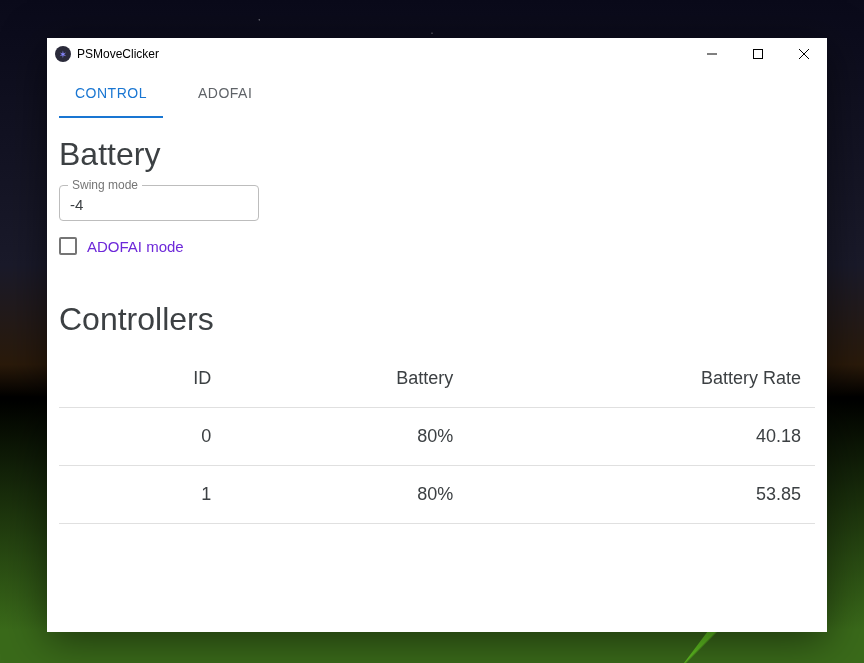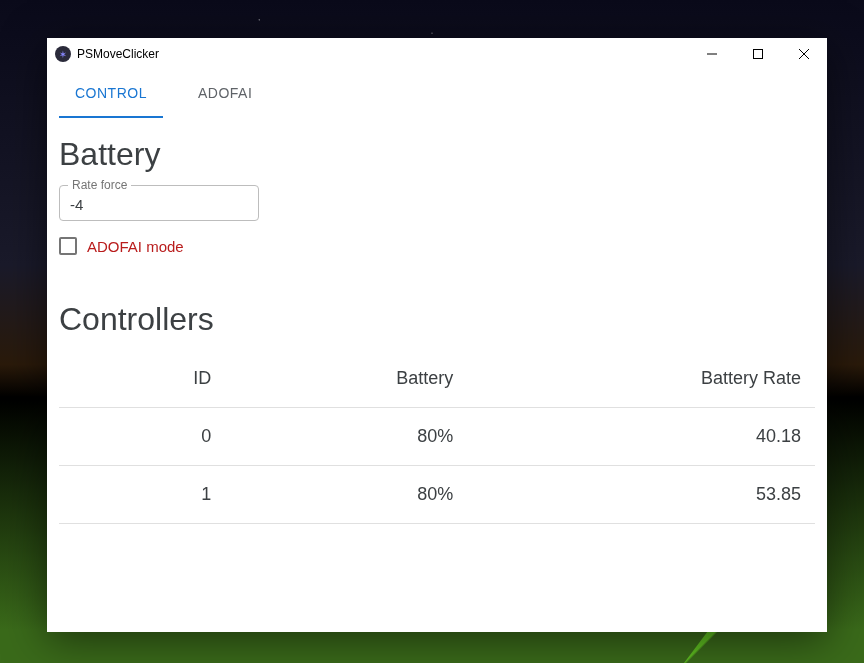--- a/index.html
+++ b/index.html
@@ -150,21 +150,21 @@
     }
     .checkbox-box {
       width: 18px;
       height: 18px;
       border: 2px solid #757575;
       border-radius: 2px;
       cursor: pointer;
     }
     .checkbox-label {
       font-size: 15px;
-      color: #b91c1c;
+      color: #6d28d9;
     }
     table.ctrl {
       width: 100%;
       border-collapse: collapse;
       margin-top: 8px;
     }
     table.ctrl th, table.ctrl td {
       text-align: right;
       padding: 18px 14px;
       font-size: 18px;
@@ -208,21 +208,21 @@
 
   <div class="content">
     <div class="tabs">
       <div class="tab active">CONTROL</div>
       <div class="tab">ADOFAI</div>
     </div>
 
     <h1 class="section">Battery</h1>
 
     <div class="textfield-wrap">
-      <span class="textfield-label">Rate force</span>
+      <span class="textfield-label">Swing mode</span>
       <input class="textfield-input" type="text" value="-4" style="">
     </div>
 
     <div class="checkbox-row">
       <div class="checkbox-box"></div>
       <span class="checkbox-label">ADOFAI mode</span>
     </div>
 
     <h1 class="section">Controllers</h1>
 

